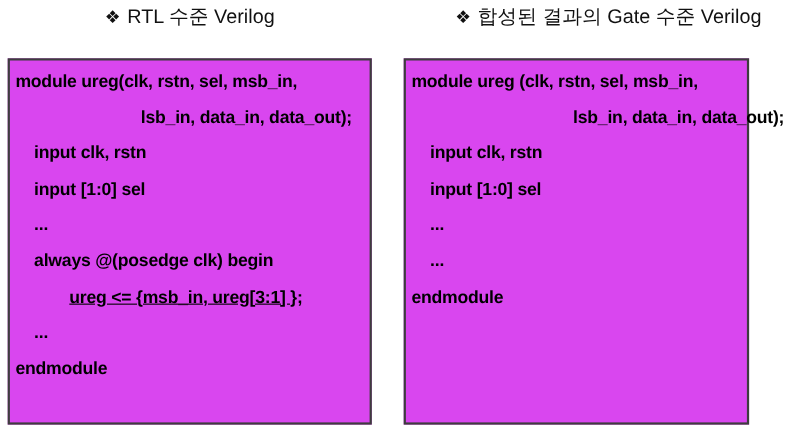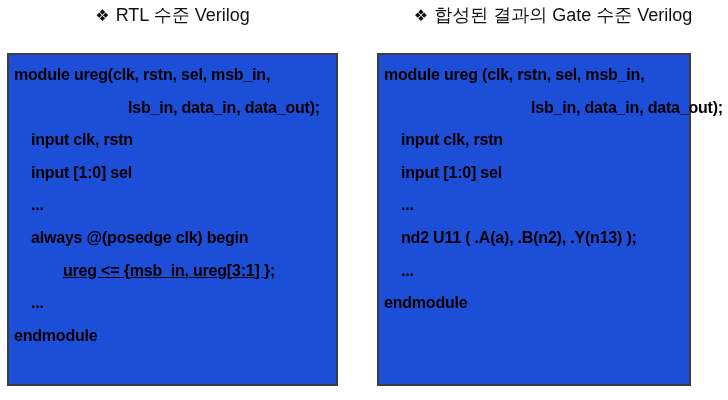--- a/index.html
+++ b/index.html
@@ -26,26 +26,26 @@
     margin-right: 6px;
     color: #111111;
   }
   #left-title  { left: 7px;   width: 331px; }
   #right-title { left: 376px; width: 354px; }
 
   .codebox {
     position: absolute;
     top: 53px;
     height: 333px;
-    background: #1d4ed8;
+    background: #d946ef;
     border: 2px solid #3d3d3d;
     padding: 4px 4px 0 5px;
   }
   #left-box  { left: 7px;   width: 331px; }
-  #right-box { left: 377px; width: 314px; }
+  #right-box { left: 367px; width: 314px; }
 
   .code-line {
     font-size: 16px;
     font-weight: 700;
     color: #000000;
     line-height: 32.6px;
     white-space: nowrap;
     letter-spacing: -0.2px;
   }
 </style>
@@ -70,16 +70,15 @@
     <div class="code-line" style="padding-left: 49px; text-decoration: underline;">ureg &lt;= {msb_in, ureg[3:1] };</div>
     <div class="code-line" style="padding-left: 17px;">...</div>
     <div class="code-line" style="padding-left: 0px;">endmodule</div>
   </div>
 <div class="codebox" id="right-box">
     <div class="code-line" style="padding-left: 0px;">module ureg (clk, rstn, sel, msb_in,</div>
     <div class="code-line" style="padding-left: 147px;">lsb_in, data_in, data_out);</div>
     <div class="code-line" style="padding-left: 17px;">input clk, rstn</div>
     <div class="code-line" style="padding-left: 17px;">input [1:0] sel</div>
     <div class="code-line" style="padding-left: 17px;">...</div>
-    <div class="code-line" style="padding-left: 17px;">nd2 U11 ( .A(a), .B(n2), .Y(n13) );</div>
     <div class="code-line" style="padding-left: 17px;">...</div>
     <div class="code-line" style="padding-left: 0px;">endmodule</div>
   </div>
 
 </body></html>

